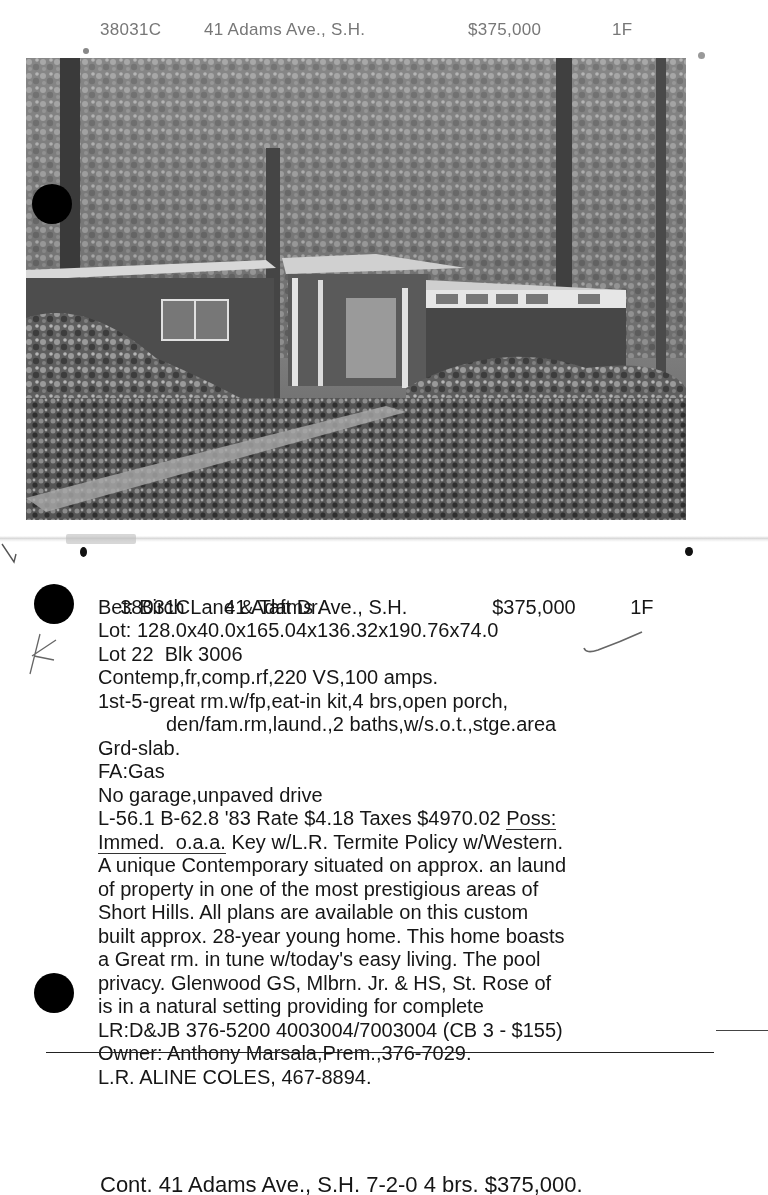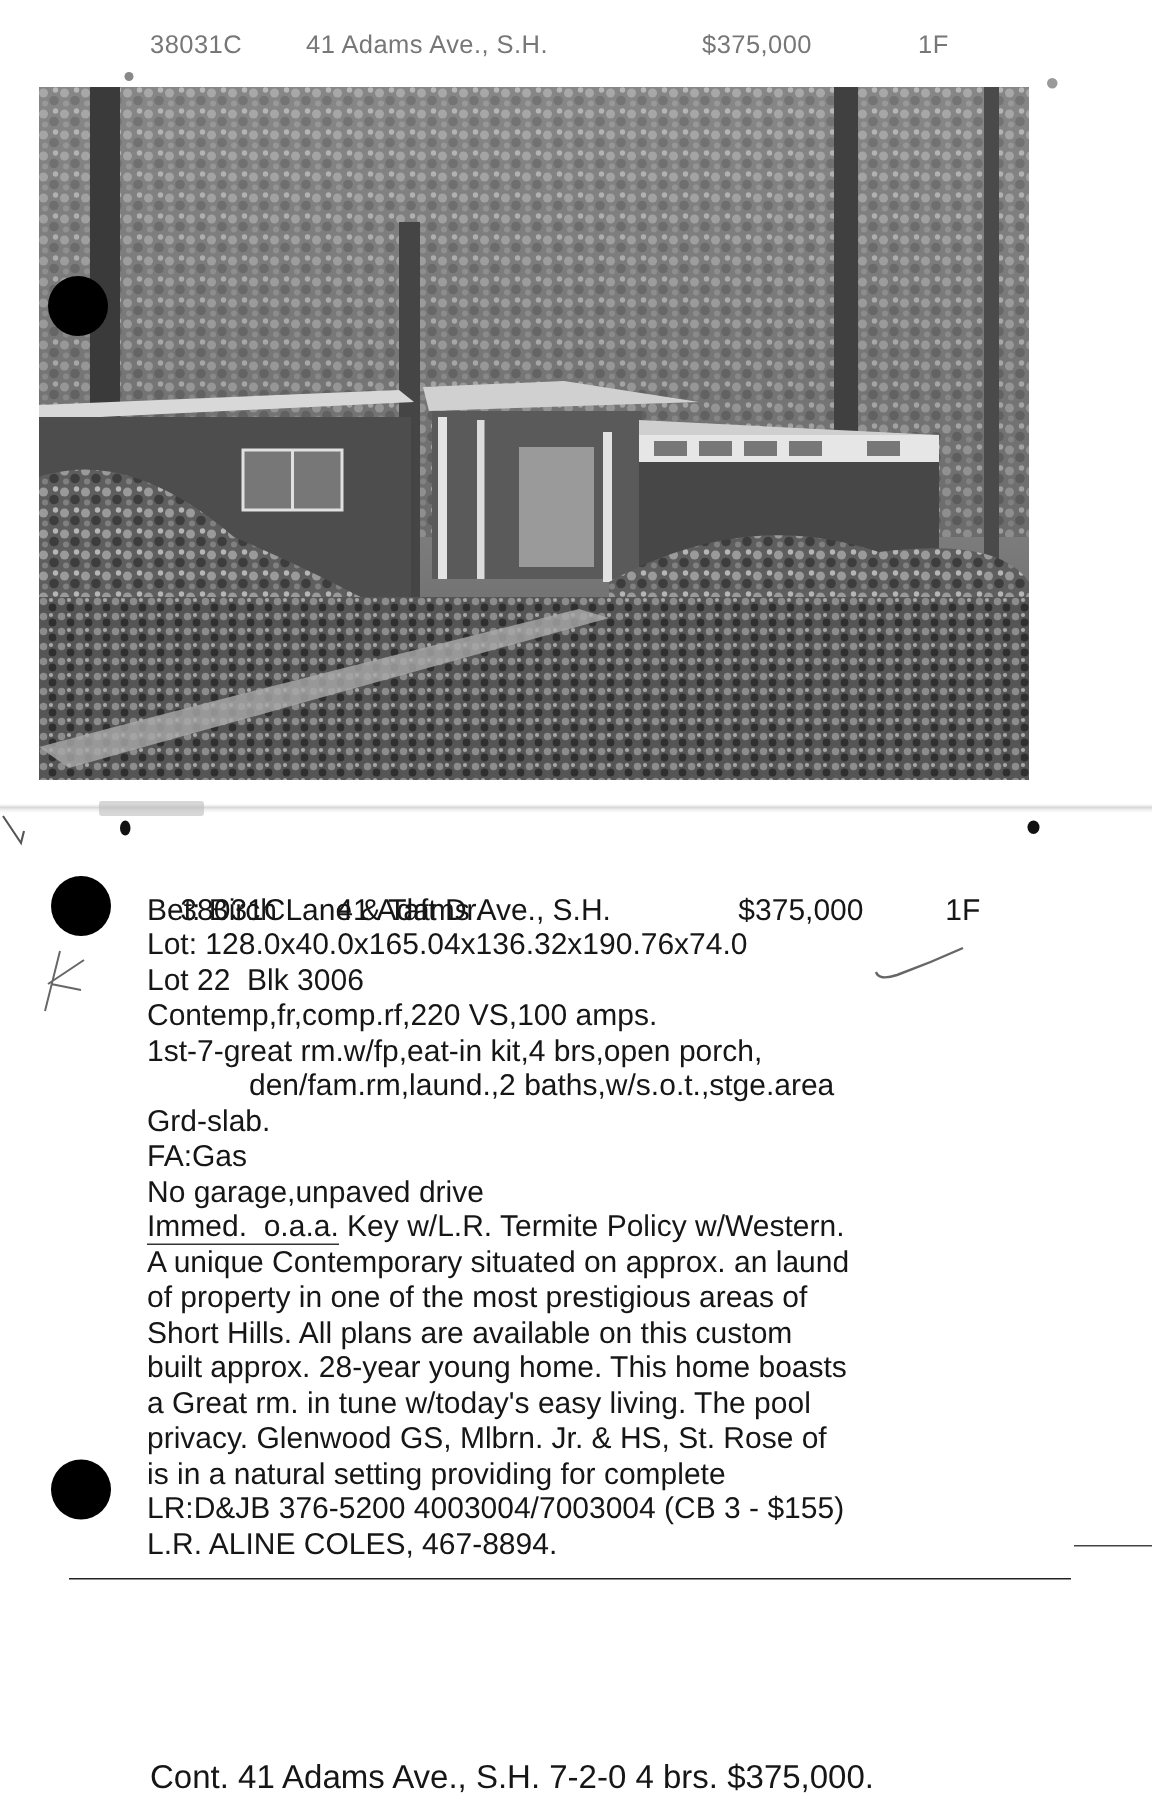--- a/index.html
+++ b/index.html
@@ -147,33 +147,35 @@
 </svg>
 
 <div class="text-block mono">
   <div class="line head-row">
     <span style="width:104px">38031C</span><span style="width:268px">41 Adams Ave., S.H.</span><span style="width:138px">$375,000</span><span>1F</span>
   </div>
   <div class="line">Bet: Birch Lane &amp; Taft Dr.</div>
   <div class="line">Lot: 128.0x40.0x165.04x136.32x190.76x74.0</div>
   <div class="line">Lot 22  Blk 3006</div>
   <div class="line">Contemp,fr,comp.rf,220 VS,100 amps.</div>
-  <div class="line">1st-7-great rm.w/fp,eat-in kit,4 brs,open porch,</div>
+  <div class="line">1st-5-great rm.w/fp,eat-in kit,4 brs,open porch,</div>
   <div class="line indent">den/fam.rm,laund.,2 baths,w/s.o.t.,stge.area</div>
   <div class="line">Grd-slab.</div>
   <div class="line">FA:Gas</div>
   <div class="line">No garage,unpaved drive</div>
+  <div class="line"><span>L-56.1 B-62.8 '83 Rate $4.18 Taxes $4970.02 </span><span class="ul">Poss:</span></div>
   <div class="line"><span class="ul">Immed.  o.a.a.</span><span> Key w/L.R. Termite Policy w/Western.</span></div>
   <div class="line">A unique Contemporary situated on approx. an laund</div>
   <div class="line">of property in one of the most prestigious areas of</div>
   <div class="line">Short Hills. All plans are available on this custom</div>
   <div class="line">built approx. 28-year young home. This home boasts</div>
   <div class="line">a Great rm. in tune w/today's easy living. The pool</div>
   <div class="line">privacy. Glenwood GS, Mlbrn. Jr. &amp; HS, St. Rose of</div>
   <div class="line">is in a natural setting providing for complete</div>
   <div class="line">LR:D&amp;JB 376-5200 4003004/7003004 (CB 3 - $155)</div>
+  <div class="line">Owner: Anthony Marsala,Prem.,376-7029.</div>
   <div class="line">L.R. ALINE COLES, 467-8894.</div>
 </div>
 
 <div class="rule"></div>
 <div class="rule-stub"></div>
 
 <div class="footer mono">Cont. 41 Adams Ave., S.H. 7-2-0 4 brs. $375,000.</div>
 
 </body></html>

